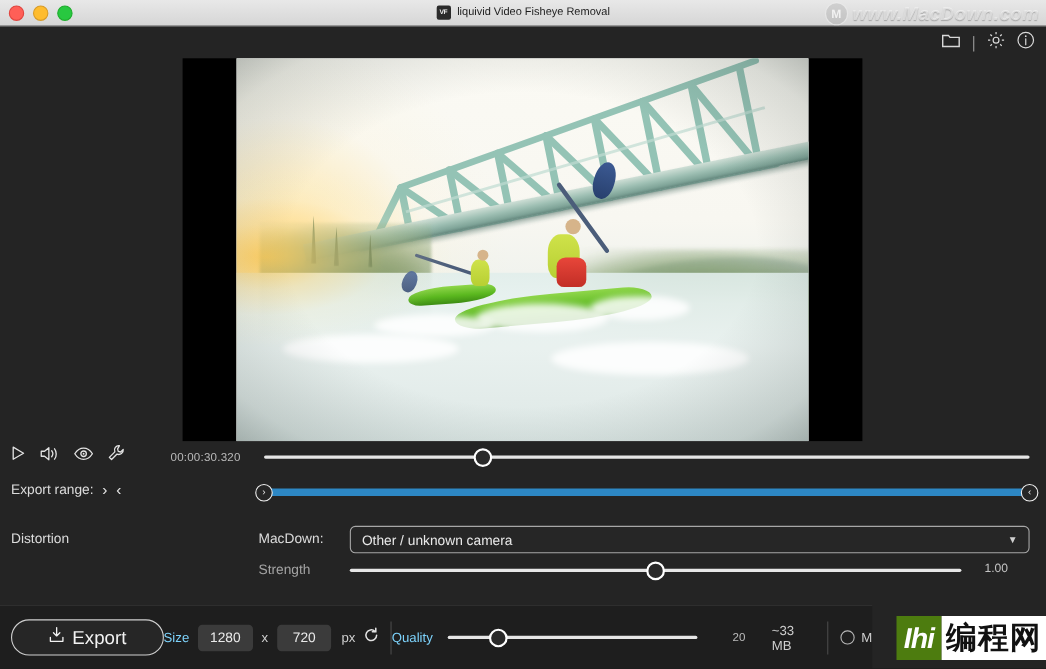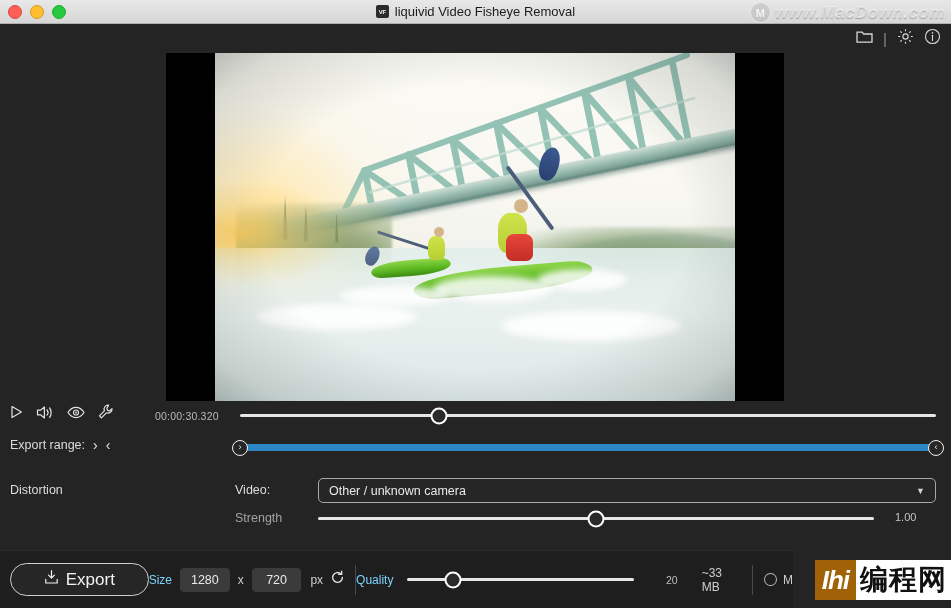--- a/index.html
+++ b/index.html
@@ -57,21 +57,21 @@
     border-radius: 2px;
     color: #f2f2f2;
     font-size: 6px;
     font-weight: bold;
     display: flex;
     align-items: center;
     justify-content: center;
     letter-spacing: -0.3px;
   }
   .title-text {
-    font-size: 13px;
+    font-size: 10px;
     color: #1c1c1c;
     white-space: nowrap;
   }
 
   
   .watermark-top {
     position: absolute;
     right: 6px; top: 2px;
     display: flex;
     align-items: center;
@@ -104,21 +104,21 @@
   .watermark-bottom {
     position: absolute;
     right: 0px; bottom: 8px;
     display: flex;
     align-items: stretch;
     height: 40px;
     z-index: 40;
     pointer-events: none;
   }
   .wm-red {
-    background: #a16207;
+    background: #4d7c0f;
     color: #fff;
     font-size: 26px;
     font-weight: bold;
     font-style: italic;
     padding: 0 7px;
     display: flex;
     align-items: center;
     letter-spacing: -1px;
   }
   .wm-white {
@@ -687,21 +687,21 @@
     <span class="range-chev">›</span>
     <span class="range-chev">‹</span>
   </div>
   <div class="range-bar">
     <div class="range-fill"></div>
     <div class="range-knob" style="left:0%;">›</div>
     <div class="range-knob" style="left:100%;">‹</div>
   </div>
 
   <div class="section-label">Distortion</div>
-  <div class="camera-label">Video:</div>
+  <div class="camera-label">MacDown:</div>
   <div class="camera-select">
     <span>Other / unknown camera</span>
     <span class="caret">▼</span>
   </div>
   <div class="strength-label">Strength</div>
   <div class="strength-slider">
     <div class="strength-track"></div>
     <div class="strength-handle" style="left:50%;"></div>
   </div>
   <div class="strength-value">1.00</div>

